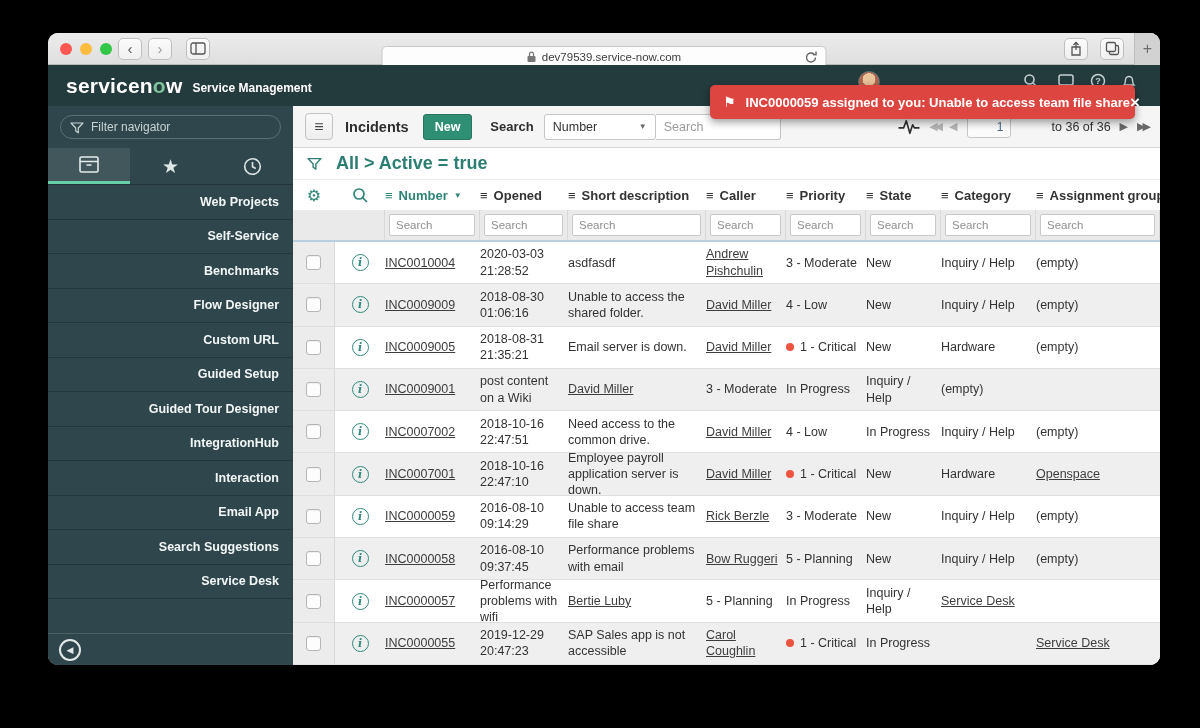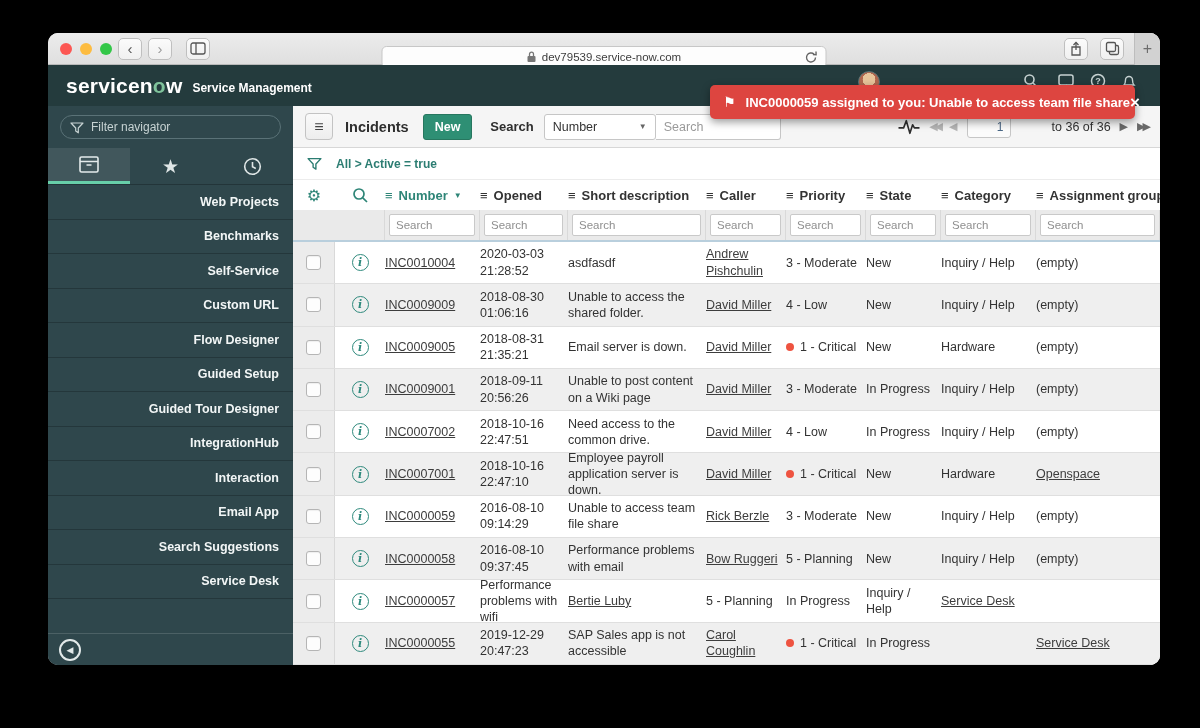--- a/index.html
+++ b/index.html
@@ -93,21 +93,21 @@
   .pg-arrow { font-size:11px; letter-spacing:-3px; }
   .pg-disabled { color:#b5b5b5; }
   .pg-enabled { color:#696969; }
   .pg-input { width:44px; height:22px; border:1px solid #c6c6c6; border-radius:3px;
     background:#fbfbfb; font-size:12px; color:#4a6785; text-align:right; padding:0 6px;
     font-family:inherit; outline:none; }
   .pg-range { font-size:12.5px; color:#333;padding-left:32px; }
 
   .breadcrumb-row { height:32px; display:flex; align-items:center; padding:0 14px;
     border-bottom:1px solid #ececec; flex:none; background:#fff; }
-  .breadcrumb-text { color:#2c7d72; font-size:12px; font-weight:600; margin-left:14px; }
+  .breadcrumb-text { color:#2c7d72; font-size:18px; font-weight:600; margin-left:14px; }
 
   .grid { display:grid; grid-template-columns:42px 50px 95px 88px 138px 80px 80px 75px 95px 124px; }
 
   .thead { height:30px; align-items:center; background:#fff; flex:none; }
   .th { display:flex; align-items:center; gap:6px; font-size:13px; font-weight:bold;
     color:#333; white-space:nowrap; overflow:hidden; }
   .th .cmenu { font-size:13px; font-weight:bold; }
   .th.sorted, .th.sorted .cmenu { color:#2e8577; }
   .th .caret { font-size:8px; color:#2e8577; }
   .icon-cell { display:flex; align-items:center; justify-content:center; }
@@ -246,30 +246,30 @@
             <circle cx="9.5" cy="9.5" r="7.8" fill="none" stroke="#dfe6e6" stroke-width="1.6"></circle>
             <path d="M9.5 5 V9.8 L12.8 11.5" fill="none" stroke="#dfe6e6" stroke-width="1.6"></path>
           </svg>
         </div>
       </div>
       <div>
           <div class="side-item">
      <span>Web Projects</span>
           </div>
           <div class="side-item">
+     <span>Self-Service</span>
+          </div>
+          <div class="side-item">
      <span>Benchmarks</span>
           </div>
           <div class="side-item">
-     <span>Self-Service</span>
+     <span>Flow Designer</span>
           </div>
           <div class="side-item">
      <span>Custom URL</span>
-          </div>
-          <div class="side-item">
-     <span>Flow Designer</span>
           </div>
           <div class="side-item">
      <span>Guided Setup</span>
           </div>
           <div class="side-item">
      <span>Guided Tour Designer</span>
           </div>
           <div class="side-item">
      <span>IntegrationHub</span>
           </div>
@@ -469,21 +469,20 @@
           <div class="grid trow alt">
      <div class="cell cb">
        <span class="checkbox"></span>
             </div>
      <div class="cell ic">
        <span class="info-icon">i</span>
             </div>
      <div class="cell">
        <a class="lnk">INC0009001</a>
             </div>
-     <div class="cell">2018-09-11 20:56:26</div>
      <div class="cell">Unable to post content on a Wiki page</div>
      <div class="cell">
        <a class="lnk">David Miller</a>
             </div>
      <div class="cell">
        3 - Moderate</div>
      <div class="cell">In Progress</div>
      <div class="cell">Inquiry / Help</div>
      <div class="cell">
        (empty)</div>

